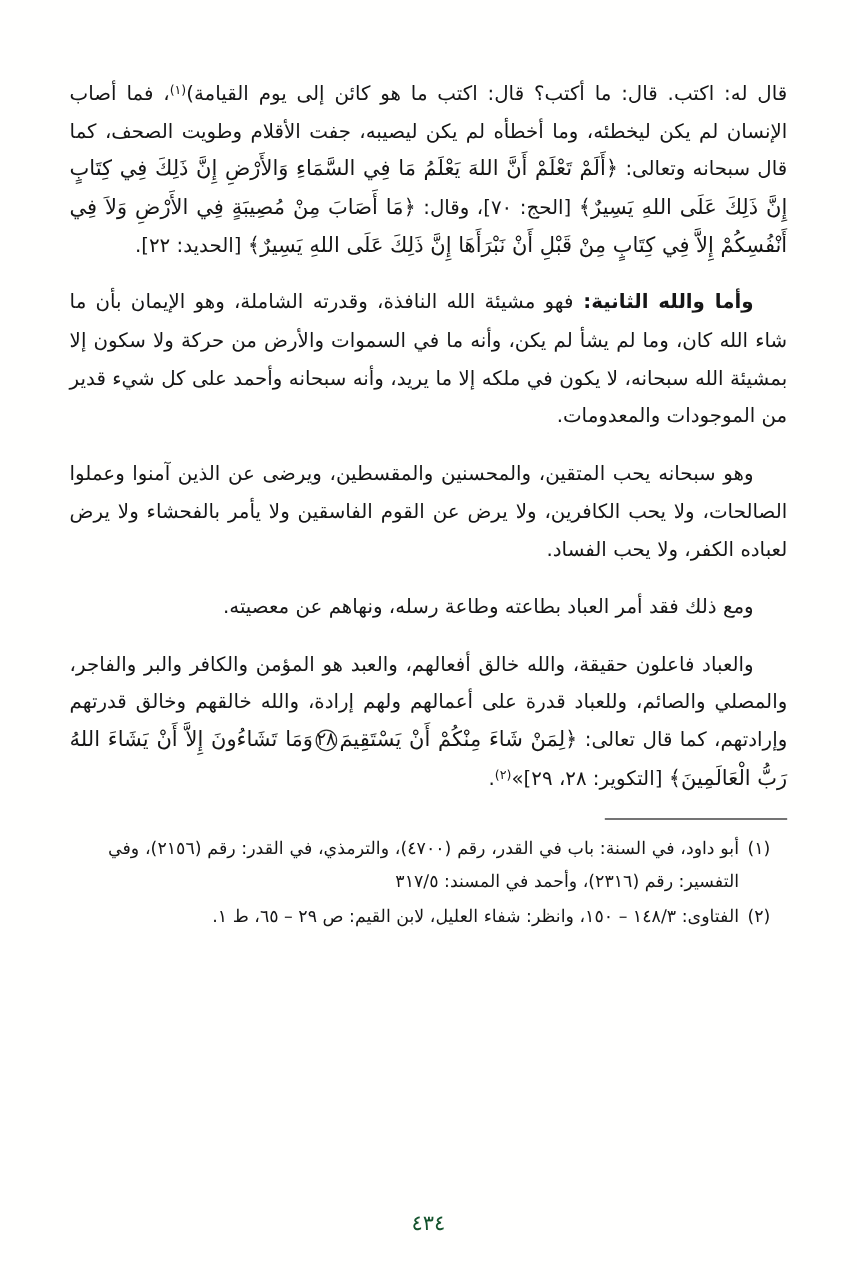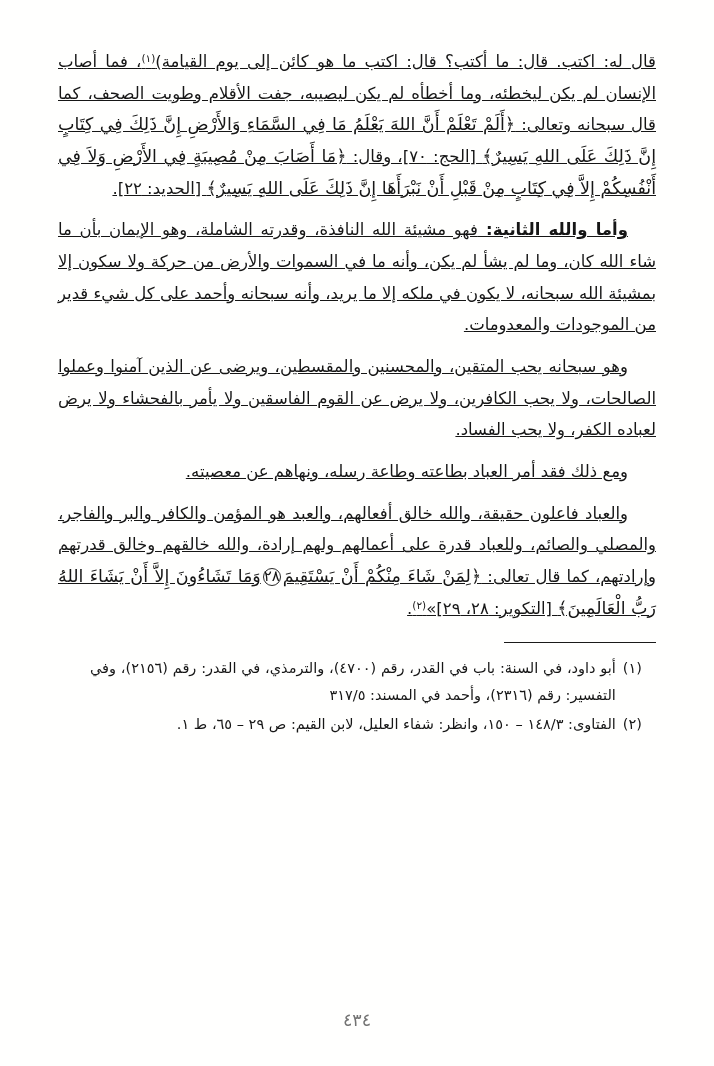--- a/index.html
+++ b/index.html
@@ -14,26 +14,25 @@
     margin: 0;
     background: #fffffe;
     box-sizing: border-box;
     padding: 46px 58px 0 58px;
     direction: rtl;
     overflow: hidden;
     font-family: "DejaVu Sans", sans-serif;
     color: #161616;
   }
   .body-text .para {
-    margin: 0 0 10px 0;
+    margin: 16px 0 10px 0;
     font-size: 16.5px;
     line-height: 1.92;
     text-align: justify;
     text-align-last: right;
-    text-decoration: underline;
   }
   .body-text .para.indent {
     text-indent: 28px;
   }
   .seg-normal { }
   .seg-bold { font-weight: 700; }
   .seg-quran {
     font-size: 17.5px;
     line-height: 1;
   }
@@ -74,21 +73,21 @@
   }
   .fn-num { flex: 0 0 auto; }
   .fn-text { flex: 1 1 auto; margin-left: 32px; }
   .page-number {
     position: absolute;
     bottom: 36px;
     left: 0;
     right: 0;
     text-align: center;
     font-size: 17.5px;
-    color: #737373;
+    color: #14532d;
   }
 </style>
 </head>
 <body>
 
 <div class="page">
 
   <div class="body-text">
       <p class="para"><span class="seg-normal">قال له: اكتب. قال: ما أكتب؟ قال: اكتب ما هو كائن إلى يوم القيامة)</span><span class="seg-fnref">(١)</span><span class="seg-normal">، فما أصاب الإنسان لم يكن ليخطئه، وما أخطأه لم يكن ليصيبه، جفت الأقلام وطويت الصحف، كما قال سبحانه وتعالى: </span><span class="seg-quran">﴿أَلَمْ تَعْلَمْ أَنَّ اللهَ يَعْلَمُ مَا فِي السَّمَاءِ وَالأَرْضِ إِنَّ ذَلِكَ فِي كِتَابٍ إِنَّ ذَلِكَ عَلَى اللهِ يَسِيرٌ﴾</span><span class="seg-normal"> [الحج: ٧٠]، وقال: </span><span class="seg-quran">﴿مَا أَصَابَ مِنْ مُصِيبَةٍ فِي الأَرْضِ وَلاَ فِي أَنْفُسِكُمْ إِلاَّ فِي كِتَابٍ مِنْ قَبْلِ أَنْ نَبْرَأَهَا إِنَّ ذَلِكَ عَلَى اللهِ يَسِيرٌ﴾</span><span class="seg-normal"> [الحديد: ٢٢].</span></p>
       <p class="para indent"><span class="seg-bold">وأما والله الثانية: </span><span class="seg-normal">فهو مشيئة الله النافذة، وقدرته الشاملة، وهو الإيمان بأن ما شاء الله كان، وما لم يشأ لم يكن، وأنه ما في السموات والأرض من حركة ولا سكون إلا بمشيئة الله سبحانه، لا يكون في ملكه إلا ما يريد، وأنه سبحانه وأحمد على كل شيء قدير من الموجودات والمعدومات.</span></p>

